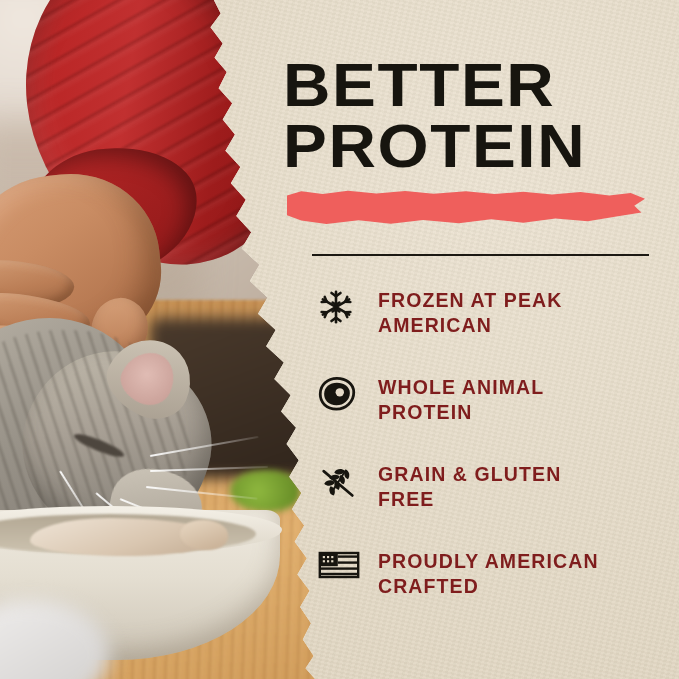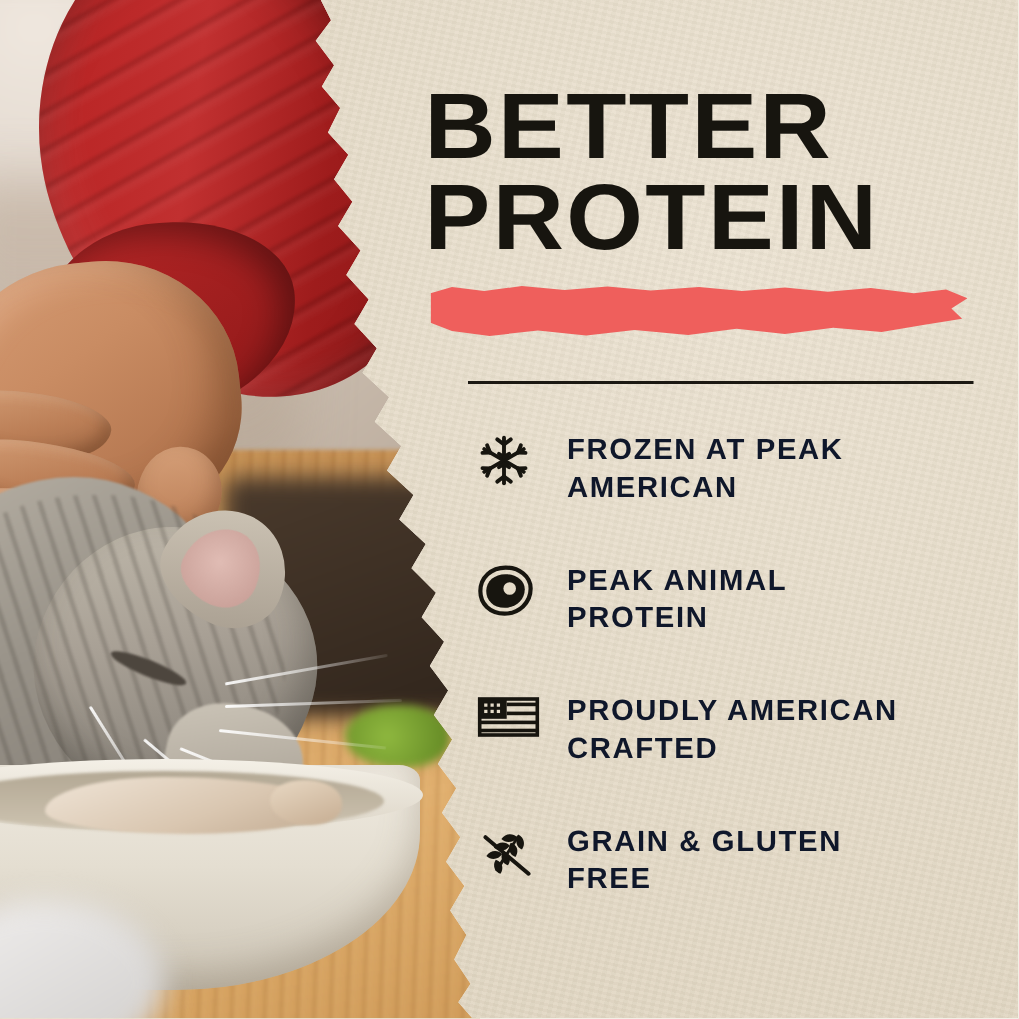--- a/index.html
+++ b/index.html
@@ -383,21 +383,21 @@
     align-items: center;
     justify-content: flex-start;
     padding-top: 3px;
   }
   .feature-text {
     font-family: "Liberation Sans", sans-serif;
     font-weight: 700;
     font-size: 19.5px;
     line-height: 1.28;
     letter-spacing: 1.1px;
-    color: #0f172a;
+    color: #7f1d1d;
     padding-top: 2px;
     max-width: 270px;
   }
 </style>
 </head>
 <body>
 
 <div id="canvas">
 
   <div class="photo-pane">
@@ -489,22 +489,44 @@
 
     <div class="feature-row">
       <div class="feature-icon">
         <svg width="38" height="36" viewBox="0 0 68 62" aria-hidden="true">
           <path d="M34 3 C50 3 64 13 64 28 C64 45 50 58 33 58 C15 58 4 46 4 31 C4 15 17 3 34 3 Z" fill="none" stroke="#17150f" stroke-width="5"></path>
           <path d="M34 11 C46 11 57 18 57 29 C57 42 46 51 33 51 C19 51 11 42 11 31 C11 19 21 11 34 11 Z" fill="#17150f"></path>
           <circle cx="39" cy="28" r="7.5" fill="#e5dbc8"></circle>
         </svg>
       </div>
       <div class="feature-text">
-        <span>PEAK ANIMAL</span><br>
+        <span>WHOLE ANIMAL</span><br>
         <span>PROTEIN</span>
+      </div>
+    </div>
+
+    <div class="feature-row">
+      <div class="feature-icon">
+        <svg width="40" height="40" viewBox="0 0 64 64" aria-hidden="true">
+          <g fill="#17150f">
+            <path d="M44 10 C50 13 52 20 48 26 C42 24 40 16 44 10 Z"></path>
+            <path d="M36 19 C43 21 45 28 41 34 C35 32 32 25 36 19 Z"></path>
+            <path d="M28 28 C35 30 37 37 33 43 C27 41 24 34 28 28 Z"></path>
+            <path d="M20 37 C27 39 29 46 25 52 C19 50 16 43 20 37 Z"></path>
+            <path d="M43 13 C38 8 30 9 26 15 C31 20 39 19 43 13 Z"></path>
+            <path d="M35 22 C30 17 22 18 18 24 C23 29 31 28 35 22 Z"></path>
+            <path d="M27 31 C22 26 14 27 10 33 C15 38 23 37 27 31 Z"></path>
+            <path d="M43 11 L45 13 L22 50 L19 48 Z"></path>
+          </g>
+          <line x1="9" y1="13" x2="55" y2="52" stroke="#17150f" stroke-width="4.2" stroke-linecap="round"></line>
+        </svg>
+      </div>
+      <div class="feature-text">
+        <span>GRAIN &amp; GLUTEN</span><br>
+        <span>FREE</span>
       </div>
     </div>
 
     <div class="feature-row">
       <div class="feature-icon">
         <svg width="42" height="30" viewBox="0 0 70 50" aria-hidden="true">
           <rect x="3" y="5" width="64" height="40" fill="none" stroke="#17150f" stroke-width="4"></rect>
           <rect x="3" y="5" width="30" height="22" fill="#17150f"></rect>
           <g fill="#e5dbc8">
             <rect x="8" y="10" width="3.6" height="3.6"></rect>
@@ -521,36 +543,14 @@
             <rect x="3" y="38" width="64" height="4"></rect>
           </g>
         </svg>
       </div>
       <div class="feature-text">
         <span>PROUDLY AMERICAN</span><br>
         <span>CRAFTED</span>
       </div>
     </div>
 
-    <div class="feature-row">
-      <div class="feature-icon">
-        <svg width="40" height="40" viewBox="0 0 64 64" aria-hidden="true">
-          <g fill="#17150f">
-            <path d="M44 10 C50 13 52 20 48 26 C42 24 40 16 44 10 Z"></path>
-            <path d="M36 19 C43 21 45 28 41 34 C35 32 32 25 36 19 Z"></path>
-            <path d="M28 28 C35 30 37 37 33 43 C27 41 24 34 28 28 Z"></path>
-            <path d="M20 37 C27 39 29 46 25 52 C19 50 16 43 20 37 Z"></path>
-            <path d="M43 13 C38 8 30 9 26 15 C31 20 39 19 43 13 Z"></path>
-            <path d="M35 22 C30 17 22 18 18 24 C23 29 31 28 35 22 Z"></path>
-            <path d="M27 31 C22 26 14 27 10 33 C15 38 23 37 27 31 Z"></path>
-            <path d="M43 11 L45 13 L22 50 L19 48 Z"></path>
-          </g>
-          <line x1="9" y1="13" x2="55" y2="52" stroke="#17150f" stroke-width="4.2" stroke-linecap="round"></line>
-        </svg>
-      </div>
-      <div class="feature-text">
-        <span>GRAIN &amp; GLUTEN</span><br>
-        <span>FREE</span>
-      </div>
-    </div>
-
   </div>
 </div>
 
 </body></html>

